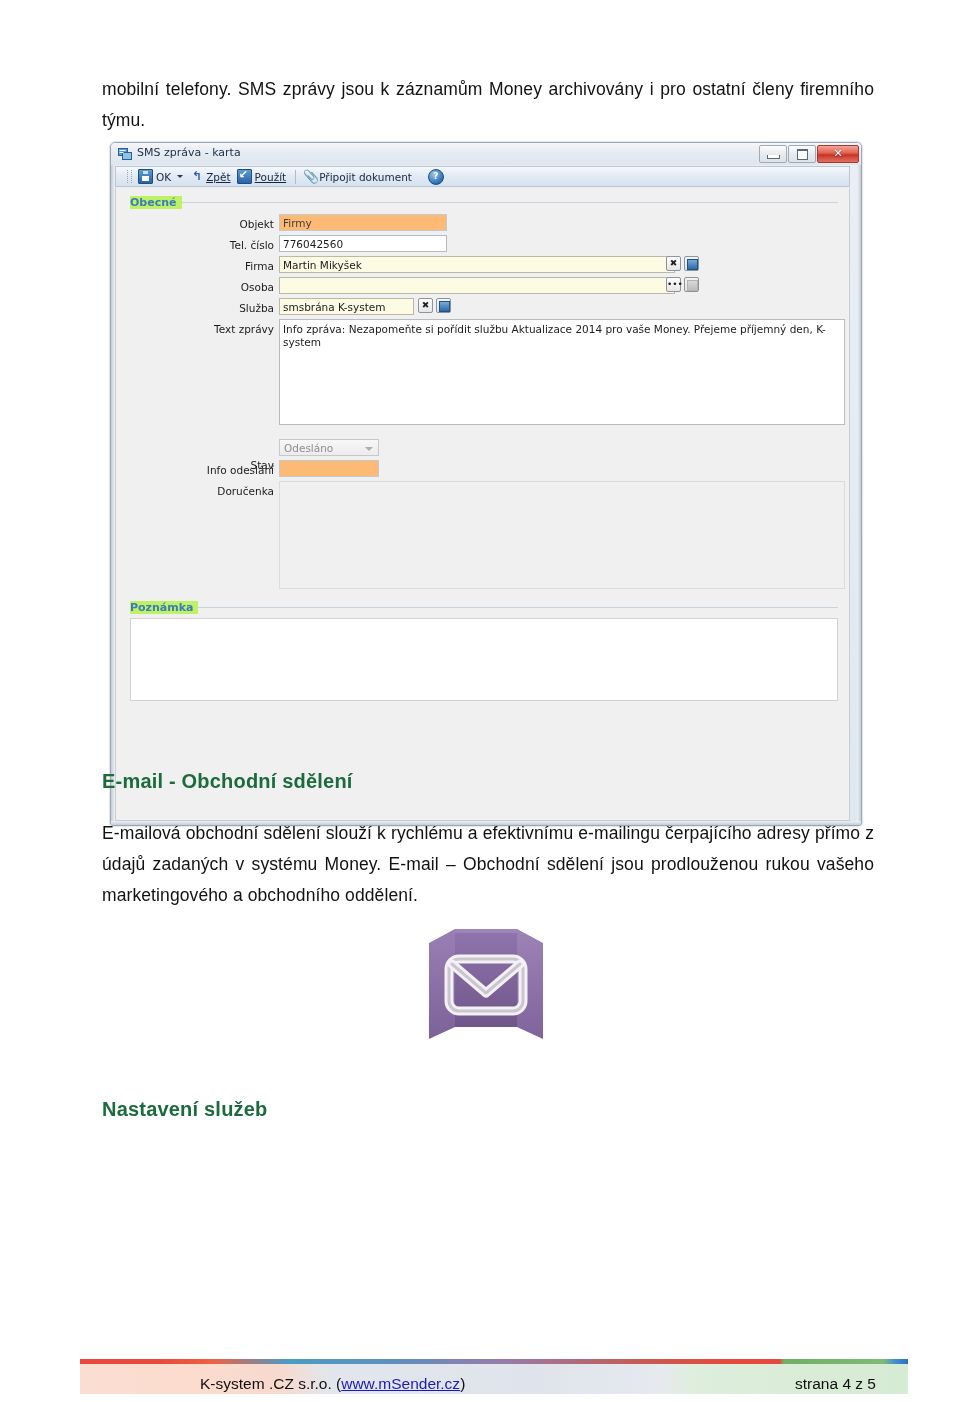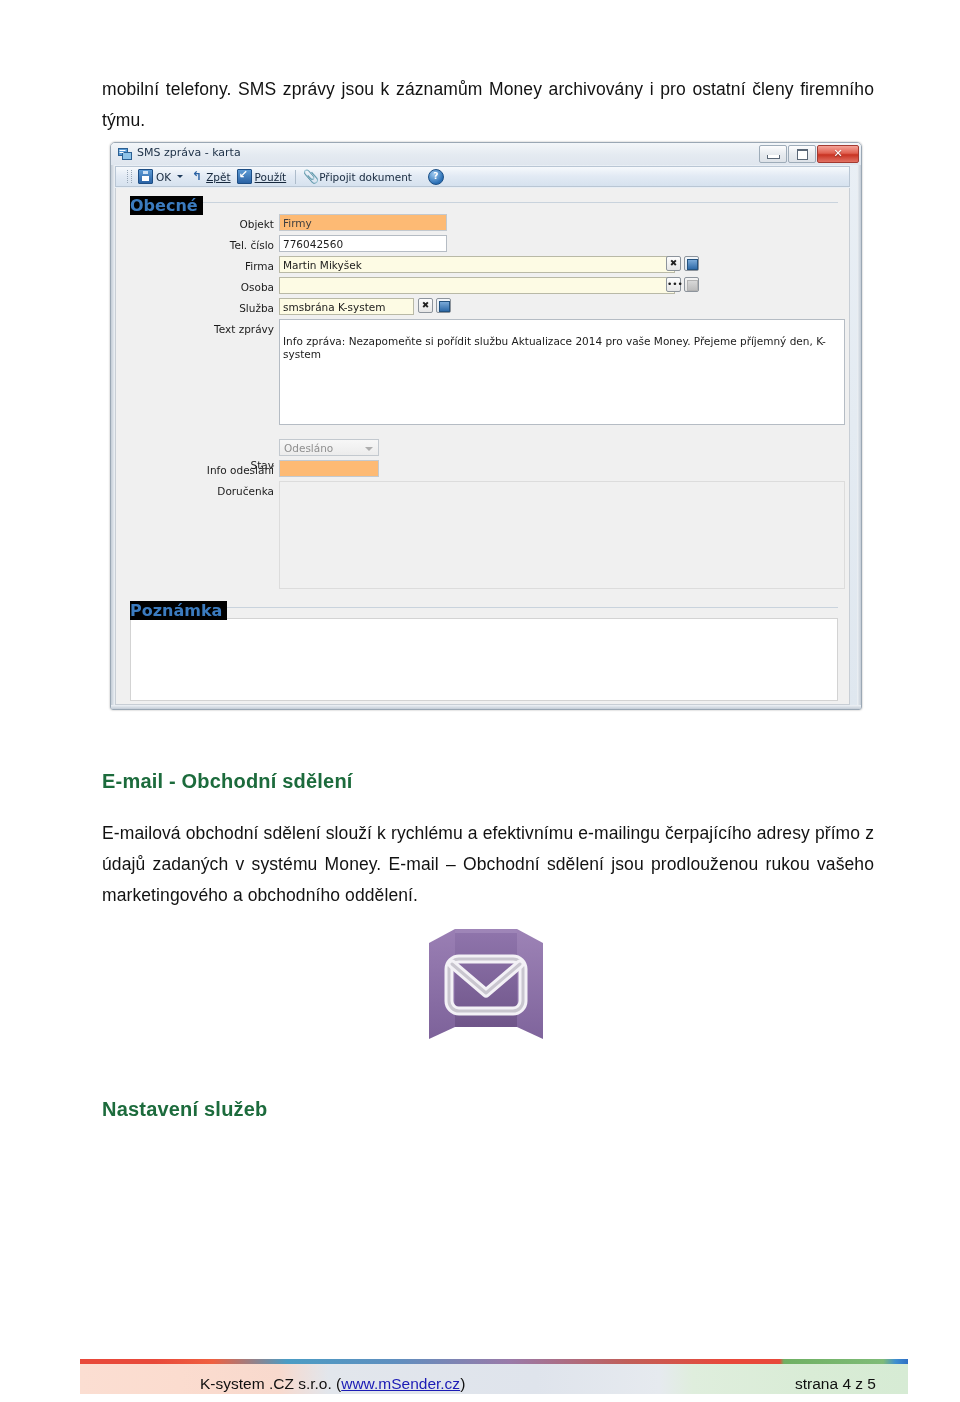--- a/index.html
+++ b/index.html
@@ -42,21 +42,21 @@
   }
 
   b { font-weight: bold; }
 
   
   .win {
     position: absolute;
     left: 110px;
     top: 142px;
     width: 752px;
-    height: 568px;
+    height: 684px;
     background: linear-gradient(to bottom, #e9eff5 0%, #dfe7ef 100%);
     border: 1px solid #9aa7b4;
     border-radius: 5px 5px 3px 3px;
     box-shadow: 0 0 2px rgba(0,0,0,.35);
     box-sizing: border-box;
     overflow: hidden;
     font-family: "DejaVu Sans", sans-serif;
   }
 
   .titlebar {
@@ -182,25 +182,25 @@
     background: #f0f0f0;
     border-left: 1px solid #c8ced5;
     border-right: 1px solid #c8ced5;
     border-bottom: 1px solid #c8ced5;
     box-sizing: border-box;
     overflow: hidden;
   }
 
   .grp-label {
     position: absolute;
-    font-size: 16px;
+    font-size: 11px;
     color: #3b7bbf;
     font-weight: bold;
     font-family: "DejaVu Sans", sans-serif;
-    background: #000000;
+    background: #bef264;
     padding-right: 5px;
     z-index: 2;
   }
   .grp-rule {
     position: absolute;
     height: 1px;
     background: #c9d3dd;
     z-index: 1;
   }
   .flabel {
@@ -427,21 +427,21 @@
       <div class="finput yellow" style="left:163px; top:89px; width:396px;"></div>
       <div class="fbtn" style="left:550px; top:89px;">•••</div>
       <div class="fbtn dim" style="left:568px; top:89px;"></div>
 
       <div class="flabel" style="left:60px; top:114px; width:98px;">Služba</div>
       <div class="finput yellow" style="left:163px; top:110px; width:135px;">smsbrána K-system</div>
       <div class="fbtn" style="left:302px; top:110px;">✖</div>
       <div class="fbtn blue" style="left:320px; top:110px;"></div>
 
       <div class="flabel" style="left:48px; top:135px; width:110px;">Text zprávy</div>
-      <div class="finput big" style="left:163px; top:131px; width:566px; height:106px; white-space:normal; line-height:13px; padding-top:15px;">Info zpráva: Nezapomeňte si pořídit službu Aktualizace 2014 pro vaše Money. Přejeme příjemný den, K-system</div>
+      <div class="finput big" style="left:163px; top:131px; width:566px; height:106px; white-space:normal; line-height:13px; padding-top:3px;">Info zpráva: Nezapomeňte si pořídit službu Aktualizace 2014 pro vaše Money. Přejeme příjemný den, K-system</div>
 
       <div class="flabel" style="left:60px; top:255px; width:98px;margin-top:16px;">Stav</div>
       <div class="fselect" style="left:163px; top:251px; width:100px;">
         <span>Odesláno</span>
         <i class="caret"></i>
       </div>
 
       <div class="flabel" style="left:40px; top:276px; width:118px;">Info odeslání</div>
       <div class="finput ro" style="left:163px; top:272px; width:100px;"></div>
 

